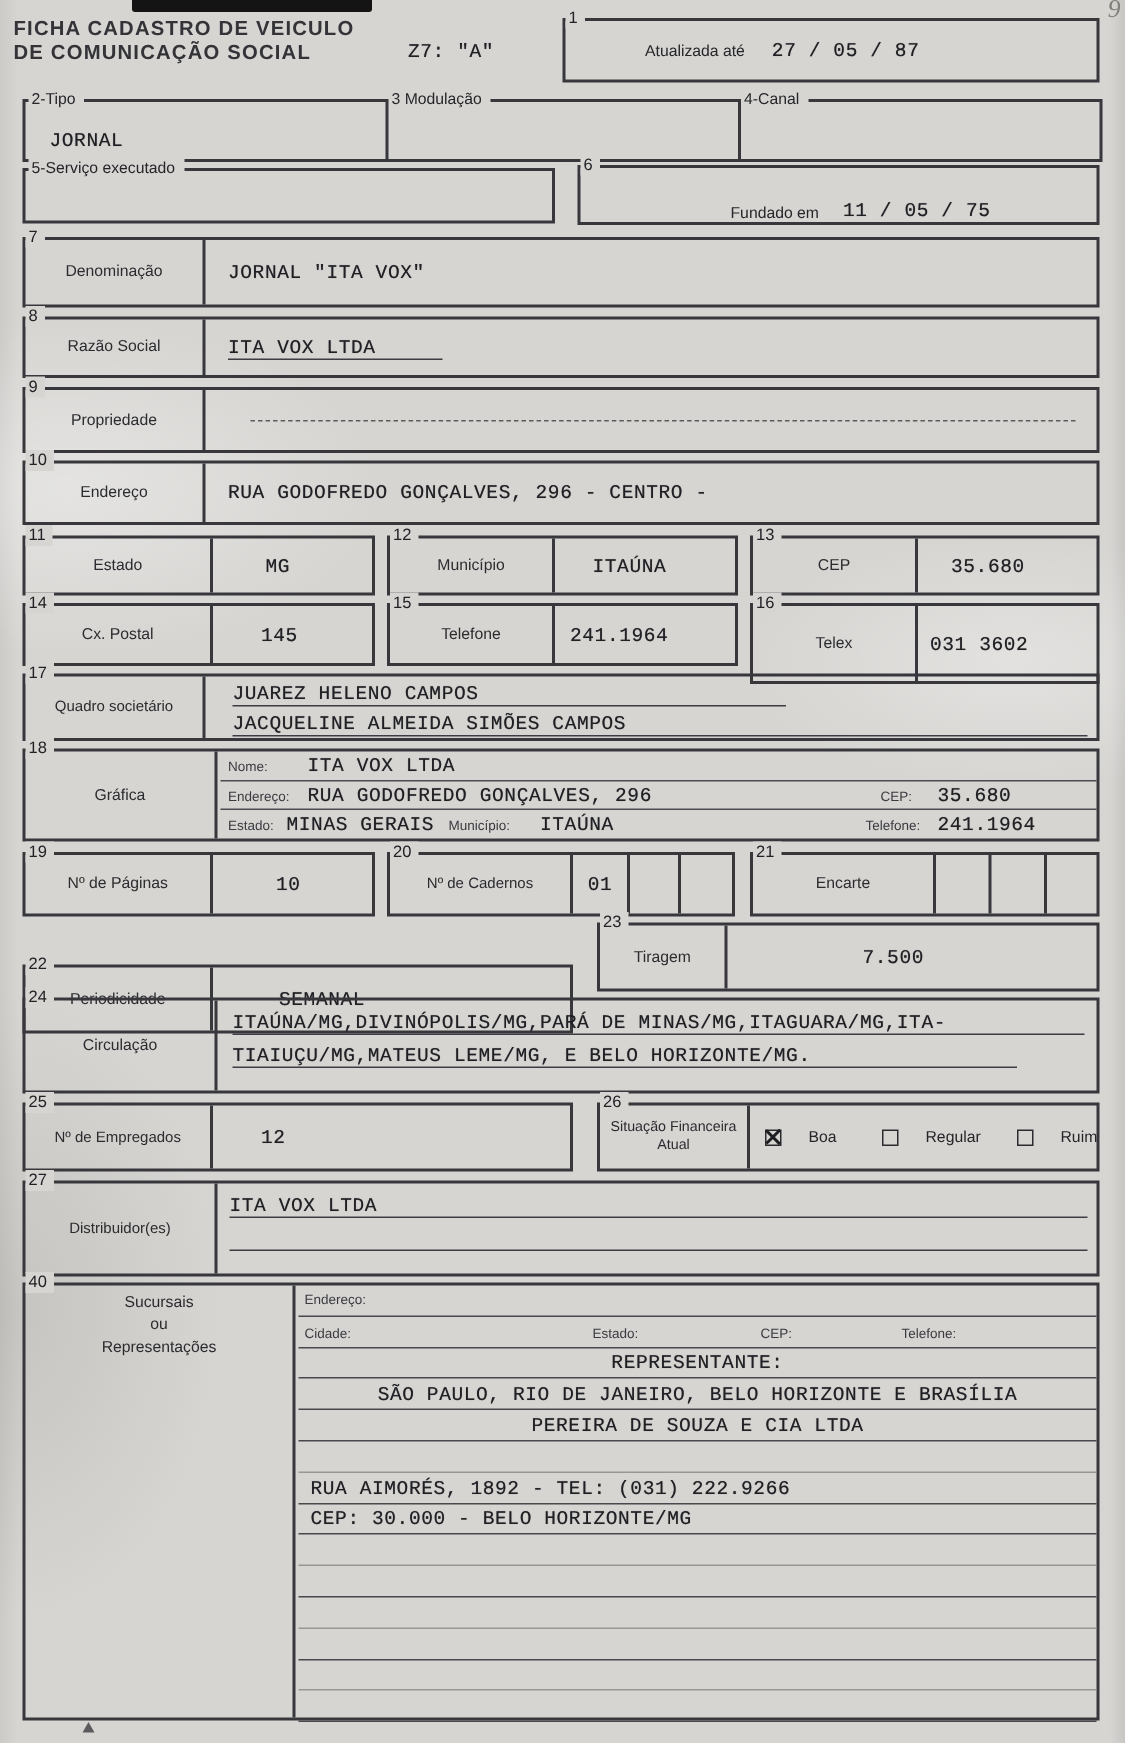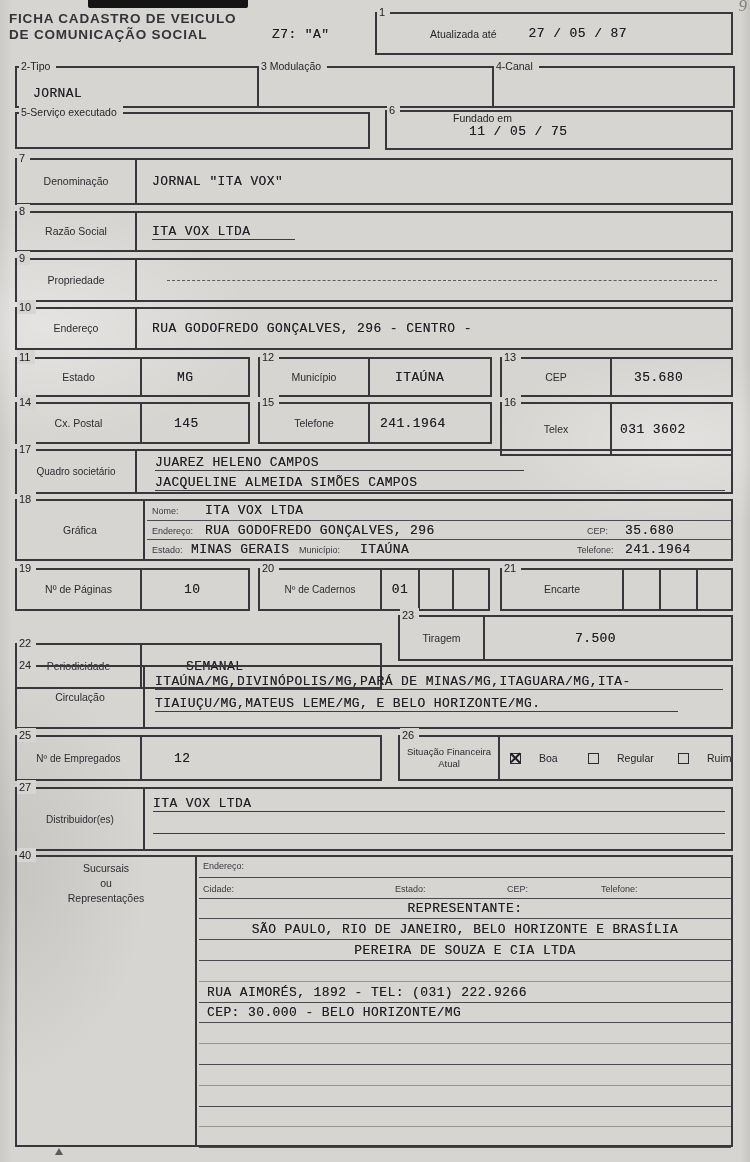--- a/index.html
+++ b/index.html
@@ -71,41 +71,41 @@
   <div class="pagemark">9</div>
 
   <div class="titleblk">
     <div>FICHA CADASTRO DE VEICULO</div>
     <div>DE COMUNICAÇÃO SOCIAL</div>
   </div>
   <div class="val" style="position:absolute; left:272px; top:27px;">Z7: "A"</div>
 
   <div class="box" style="left:375px; top:12px; width:358px; height:43px;">
     <span class="fnum">1</span>
-    <div style="position:absolute; inset:0; display:flex; align-items:center; padding-left:53px;gap:14px;">
+    <div style="position:absolute; inset:0; display:flex; align-items:center; padding-left:53px;">
       <span style="font-size:10.5px;">Atualizada até</span>
       <span class="val" style="margin-left:18px;">27 / 05 / 87</span>
     </div>
   </div>
 
   <div class="box" style="left:15px; top:66px; width:720px; height:42px;">
     <span class="toplabel" style="left:2px;">2-Tipo</span>
     <span class="toplabel" style="left:242px;">3 Modulação</span>
     <span class="toplabel" style="left:477px;">4-Canal</span>
     <div style="position:absolute; top:0; bottom:0; left:240px; border-left:2px solid #37373c;"></div>
     <div style="position:absolute; top:0; bottom:0; left:475px; border-left:2px solid #37373c;"></div>
     <span class="val" style="position:absolute; left:16px; bottom:5px;">JORNAL</span>
   </div>
 
   <div class="box" style="left:15px; top:112px; width:355px; height:37px;">
     <span class="toplabel" style="left:2px;">5-Serviço executado</span>
   </div>
   <div class="box" style="left:385px; top:110px; width:348px; height:40px;">
     <span class="fnum">6</span>
-    <div style="position:absolute; inset:0; display:flex; align-items:flex-start; padding-left:66px;flex-direction:column;">
+    <div style="position:absolute; inset:0; display:flex; align-items:flex-end; padding-left:100px;">
       <span style="font-size:10.5px;">Fundado em</span>
       <span class="val" style="margin-left:16px;">11 / 05 / 75</span>
     </div>
   </div>
 
   <div class="box" style="left:15px; top:158px; width:718px; height:47px;">
     <span class="fnum">7</span>
     <div class="lblcell" style="width:120px;">Denominação</div>
     <div class="vcell" style="left:135px; right:4px;">
       <span class="val">JORNAL "ITA VOX"</span>

